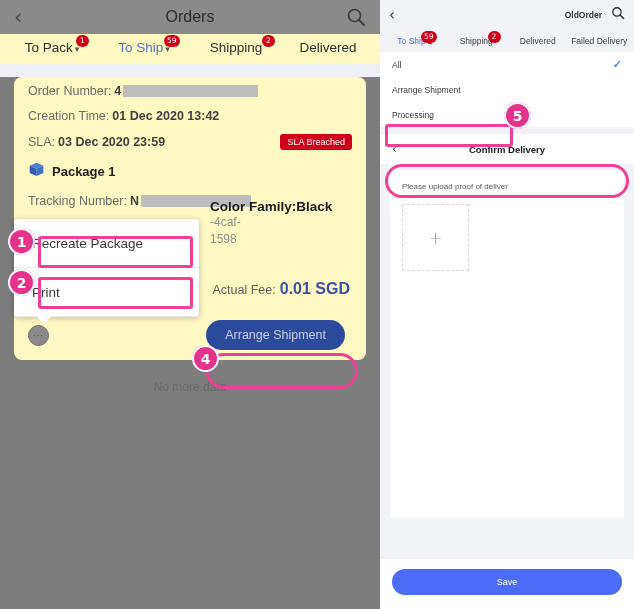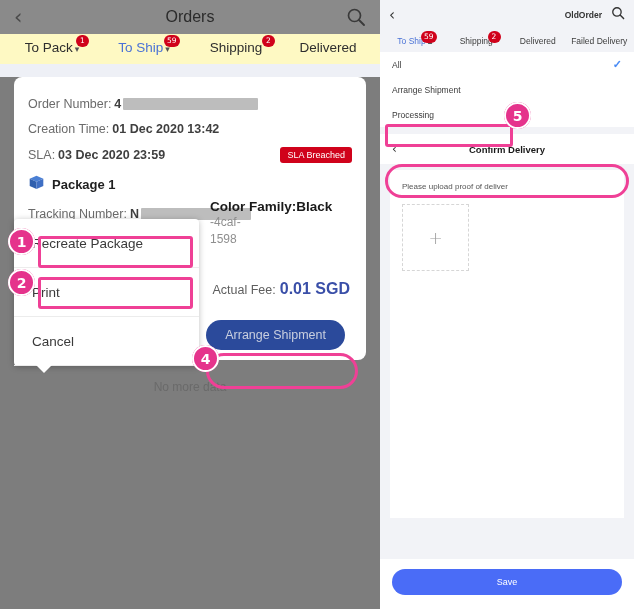--- a/index.html
+++ b/index.html
@@ -52,23 +52,23 @@
   .badge {
     position: absolute;
     background: #d0021b; color: #fff;
     border-radius: 9px; min-width: 13px; height: 12px;
     font-size: 7.5px; line-height: 12px; text-align: center;
     padding: 0 3px; font-family: "DejaVu Sans", sans-serif;
   }
   .lp-body { position: relative; background: #7d7d7d; height: 545px; }
   .order-card {
     margin: 13px 14px 0 14px;
-    background: #ffffff;
+    background: #fef9c3;
     border-radius: 8px;
-    padding: 20px 14px 10px 14px;
+    padding: 7px 14px 10px 14px;
     position: relative;
     height: 283px;
   }
   .row { font-size: 12.5px; color: #6f6f6f; margin-bottom: 11px; display: flex; align-items: center; }
   .row .lbl { color: #6b6b6b; }
   .row .val { color: #3f3f3f; font-weight: bold; margin-left: 3px; }
   .redact {
     display: inline-block; height: 12px; background: #bdbdbd;
     border-radius: 1px; vertical-align: middle; margin-left: 2px;
   }
@@ -291,21 +291,20 @@
 
         <div class="dots-btn">⋯</div>
         <div class="arrange-btn">Arrange Shipment</div>
       </div>
 
       <div class="no-more">No more data</div>
 
       <div class="action-pop">
         <div class="action-item">Recreate Package</div>
         <div class="action-item">Print</div>
-        <div class="action-item">Cancel</div>
         <div class="pop-tail"></div>
       </div>
     </div>
 
     <div class="hl hl-sq" style="left:38px; top:236px; width:155px; height:32px;"></div>
     <div class="marker" style="left:8px; top:228px;">1</div>
 
     <div class="hl hl-sq" style="left:38px; top:277px; width:155px; height:32px;"></div>
     <div class="marker" style="left:8px; top:269px;">2</div>
 

